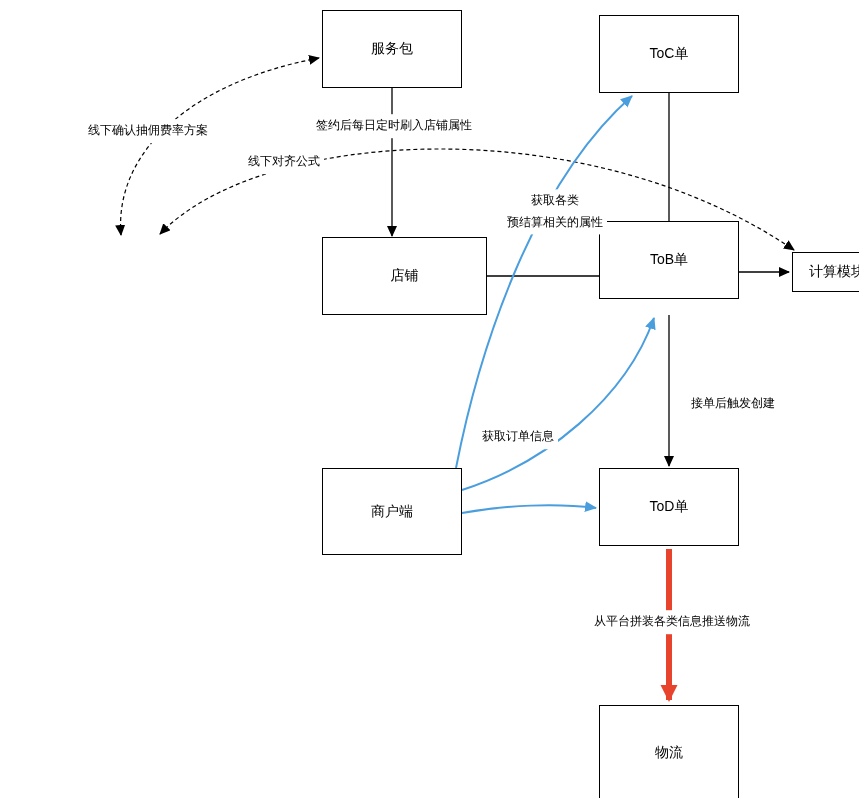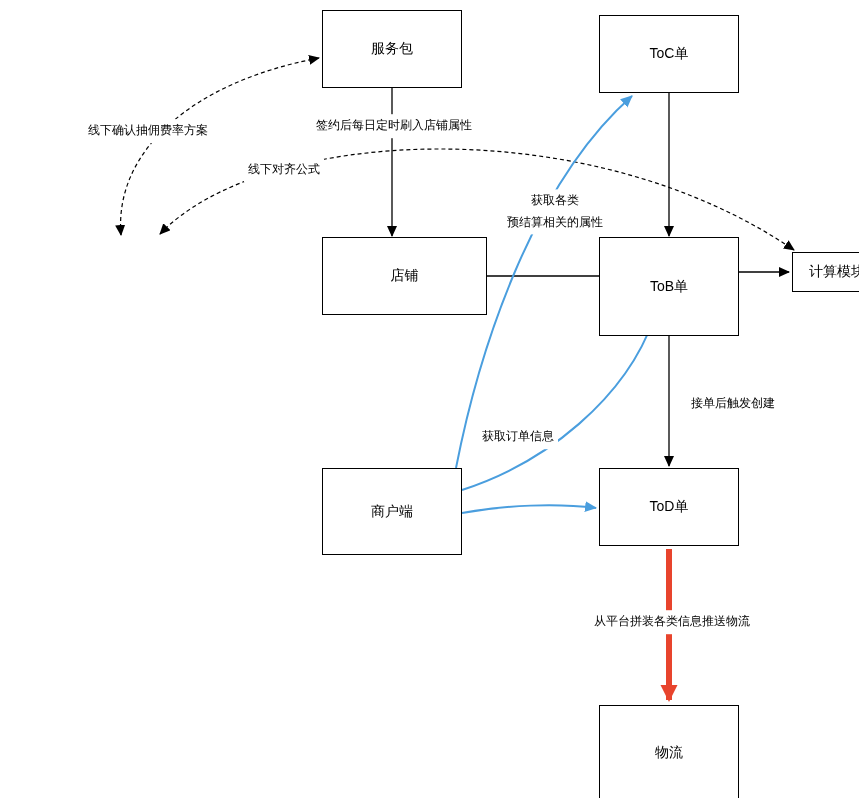--- a/index.html
+++ b/index.html
@@ -65,38 +65,38 @@
 
   <div class="node" style="left:296px;top:10px;width:140px;height:78px">
     <span>服务包</span>
   </div>
   <div class="node" style="left:573px;top:15px;width:140px;height:78px">
     <span>ToC单</span>
   </div>
   <div class="node" style="left:296px;top:237px;width:165px;height:78px">
     <span>店铺</span>
   </div>
-  <div class="node" style="left:573px;top:237px;width:140px;height:99px">
+  <div class="node" style="left:573px;top:221px;width:140px;height:78px">
     <span>ToB单</span>
   </div>
   <div class="node" style="left:766px;top:252px;width:90px;height:40px">
     <span>计算模块</span>
   </div>
   <div class="node" style="left:296px;top:468px;width:140px;height:87px">
     <span>商户端</span>
   </div>
   <div class="node" style="left:573px;top:468px;width:140px;height:78px">
     <span>ToD单</span>
   </div>
   <div class="node" style="left:573px;top:705px;width:140px;height:96px">
     <span>物流</span>
   </div>
 
   <div class="edge-label" style="left:122px;top:131px">线下确认抽佣费率方案</div>
-  <div class="edge-label" style="left:258px;top:170px">线下对齐公式</div>
+  <div class="edge-label" style="left:258px;top:162px">线下对齐公式</div>
   <div class="edge-label" style="left:368px;top:126px">签约后每日定时刷入店铺属性</div>
   <div class="edge-label" style="left:529px;top:212px">获取各类
 预结算相关的属性</div>
   <div class="edge-label" style="left:492px;top:437px">获取订单信息</div>
   <div class="edge-label" style="left:707px;top:404px">接单后触发创建</div>
   <div class="edge-label" style="left:646px;top:622px">从平台拼装各类信息推送物流</div>
 
 </div>
 
 </body></html>

